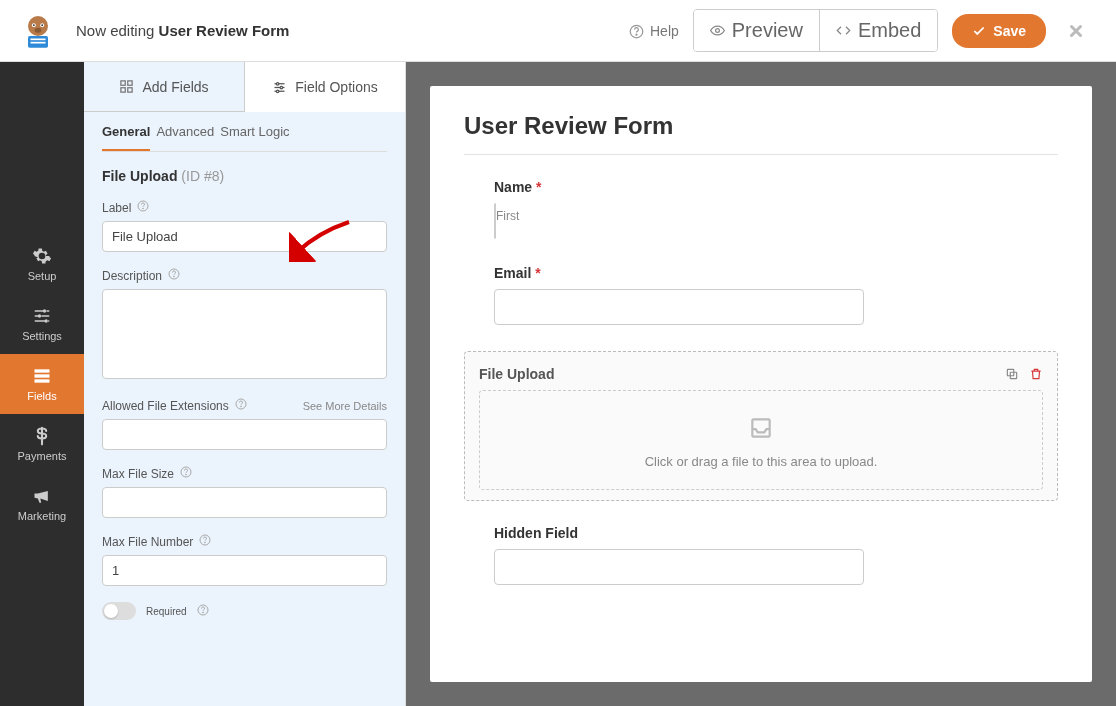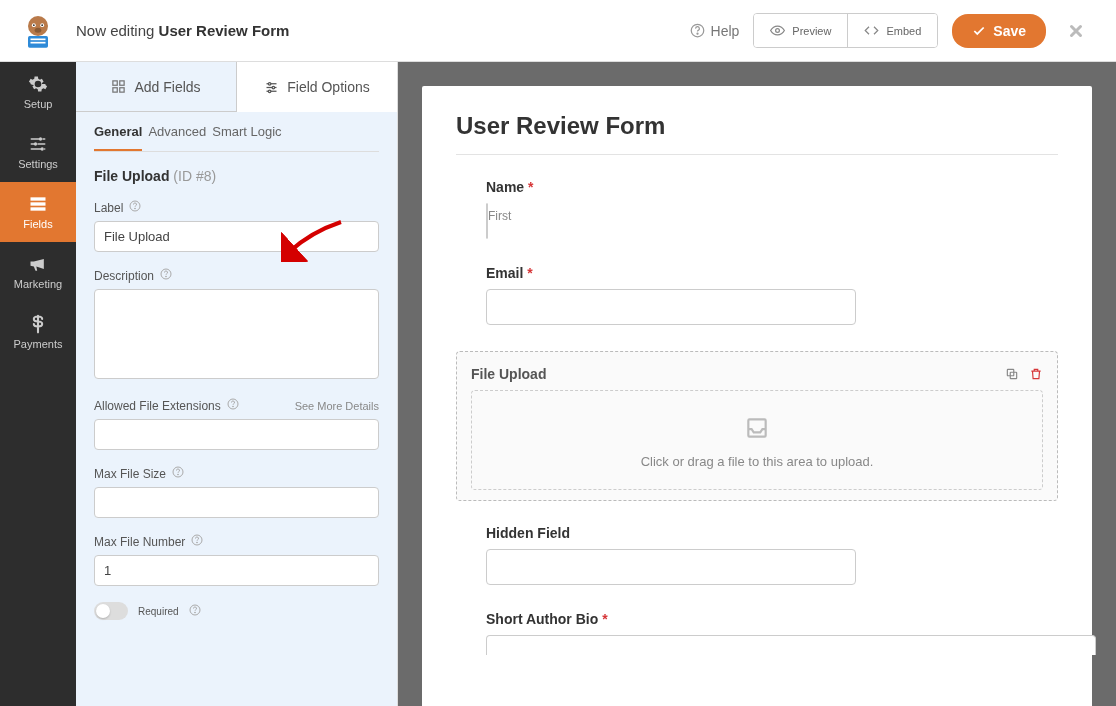--- a/index.html
+++ b/index.html
@@ -4,28 +4,28 @@
 <style>
 * { box-sizing: border-box; margin: 0; padding: 0; }
 body { font-family: -apple-system, BlinkMacSystemFont, "Segoe UI", Arial, sans-serif; font-size: 13px; color: #444; width: 1116px; height: 706px; overflow: hidden; background: #fff; }
 .app { display: flex; flex-direction: column; height: 100%; }
 .topbar { display: flex; align-items: center; height: 62px; border-bottom: 1px solid #ddd; padding: 0 18px 0 0; }
 .logo { width: 76px; height: 62px; display: flex; align-items: center; justify-content: center; }
 .logo svg { width: 40px; height: 40px; }
 .editing { font-size: 15px; color: #444; }
 .editing b { font-weight: 600; color: #333; }
 .topbar-spacer { flex: 1; }
-.help-link { display: flex; align-items: flex-start; gap: 6px; color: #777; font-size: 14px; margin-right: 14px; cursor: pointer; }
+.help-link { display: flex; align-items: flex-end; gap: 6px; color: #777; font-size: 14px; margin-right: 14px; cursor: pointer; }
 .btn-group { display: flex; border: 1px solid #ccc; border-radius: 4px; overflow: hidden; }
-.btn-group button { background: #fff; border: none; padding: 9px 16px; font-size: 11px; color: #666; display: flex; align-items: center; gap: 7px; cursor: pointer; }
+.btn-group button { background: #fff; border: none; padding: 9px 16px; font-size: 20px; color: #666; display: flex; align-items: center; gap: 7px; cursor: pointer; }
 .btn-group button + button { border-left: 1px solid #ccc; }
 .save-btn { background: #e27730; color: #fff; border: none; border-radius: 16px; padding: 9px 20px; font-size: 14px; font-weight: 600; display: flex; align-items: center; gap: 7px; margin-left: 14px; cursor: pointer; }
 .close-x { width: 44px; display: flex; align-items: center; justify-content: center; color: #bbb; cursor: pointer; font-size: 22px; margin-left: 8px; }
 .body { display: flex; flex: 1; overflow: hidden; }
-.sidenav { width: 76px; background: #2d2d2d; display: flex; flex-direction: column; }
+.sidenav { width: 84px; background: #2d2d2d; display: flex; flex-direction: column; justify-content: center; }
 .sidenav-item { height: 60px; display: flex; flex-direction: column; align-items: center; justify-content: center; gap: 4px; color: #ccc; font-size: 11px; cursor: pointer; }
 .sidenav-item.active { background: #e27730; color: #fff; }
 .sidenav-item svg { width: 20px; height: 20px; fill: currentColor; }
 .panel { width: 322px; background: #ebf3fc; border-right: 1px solid #ddd; display: flex; flex-direction: column; overflow: hidden; }
 .panel-tabs { display: flex; height: 50px; }
 .panel-tab { flex: 1; display: flex; align-items: center; justify-content: center; gap: 8px; font-size: 14px; color: #555; cursor: pointer; border-bottom: 1px solid #ccc; }
 .panel-tab.active { background: #fff; border-bottom: none; }
 .panel-tab:first-child { border-right: 1px solid #ccc; }
 .subtabs { display: flex; gap: 6px; padding: 12px 18px 0; font-size: 13px; }
 .subtab { padding-bottom: 10px; color: #666; cursor: pointer; }
@@ -145,29 +145,29 @@
       <div class="sidenav-item active">
         <svg viewBox="0 0 24 24">
             <rect x="3" y="4" width="18" height="4"></rect>
             <rect x="3" y="10" width="18" height="4"></rect>
             <rect x="3" y="16" width="18" height="4"></rect>
           </svg>
         <span>Fields</span>
       </div>
       <div class="sidenav-item">
         <svg viewBox="0 0 24 24">
+            <path d="M12 2v20M17 6c0-2-2-3-5-3s-5 1-5 3 2 3 5 3 5 1 5 3-2 3-5 3-5-1-5-3" fill="none" stroke="currentColor" stroke-width="2.5" stroke-linecap="round"></path>
+          </svg>
+        <span>Payments</span>
+      </div>
+      <div class="sidenav-item">
+        <svg viewBox="0 0 24 24">
             <path d="M3 10v4l4 1 2 5h2l-1-5 9 3V6L7 9H3z"></path>
           </svg>
         <span>Marketing</span>
-      </div>
-      <div class="sidenav-item">
-        <svg viewBox="0 0 24 24">
-            <path d="M12 2v20M17 6c0-2-2-3-5-3s-5 1-5 3 2 3 5 3 5 1 5 3-2 3-5 3-5-1-5-3" fill="none" stroke="currentColor" stroke-width="2.5" stroke-linecap="round"></path>
-          </svg>
-        <span>Payments</span>
       </div>
     </div>
 
     <div class="panel panel-area">
       <div class="panel-tabs">
         <div class="panel-tab">
           <svg width="15" height="15" viewBox="0 0 24 24" fill="none" stroke="#777" stroke-width="2">
               <rect x="3" y="3" width="7" height="7"></rect>
               <rect x="14" y="3" width="7" height="7"></rect>
               <rect x="3" y="14" width="7" height="7"></rect>
@@ -333,20 +333,16 @@
               </svg>
             <div class="dropzone-text">Click or drag a file to this area to upload.</div>
           </div>
         </div>
 
         <div class="ff" style="margin-top:24px">
           <span class="ff-label">Hidden Field</span>
           <div class="fi fi-wide"></div>
         </div>
 
-        <div class="ff">
-          <span class="ff-label"><span>Short Author Bio</span> <span class="req">*</span></span>
-          <div class="fi" style="width:610px;height:20px;border-bottom:none;border-radius:4px 4px 0 0"></div>
-        </div>
       </div>
     </div>
   </div>
 </div>
 
 </body></html>

